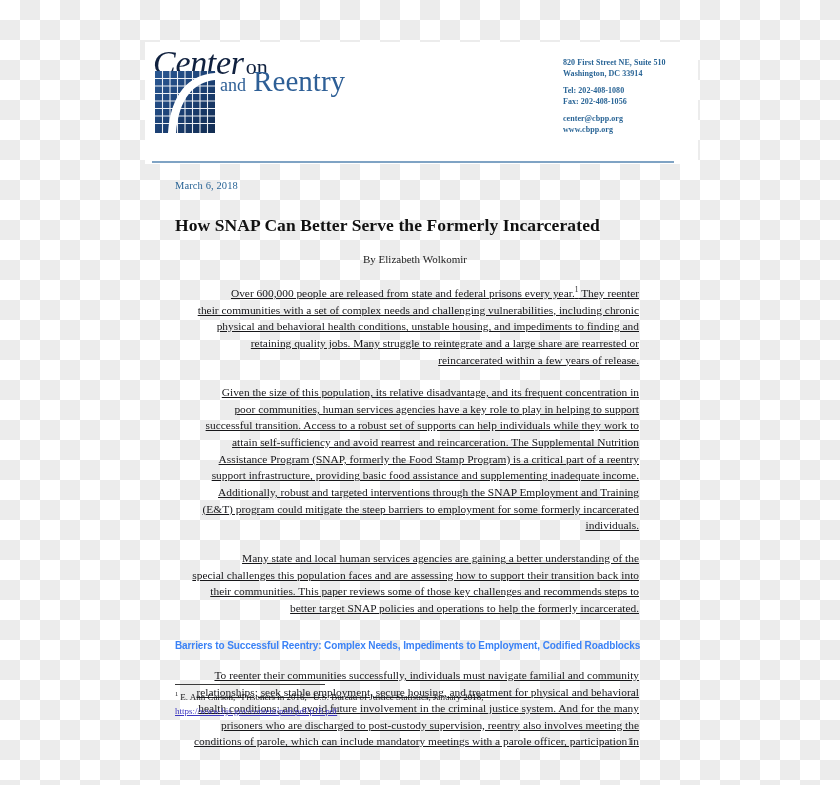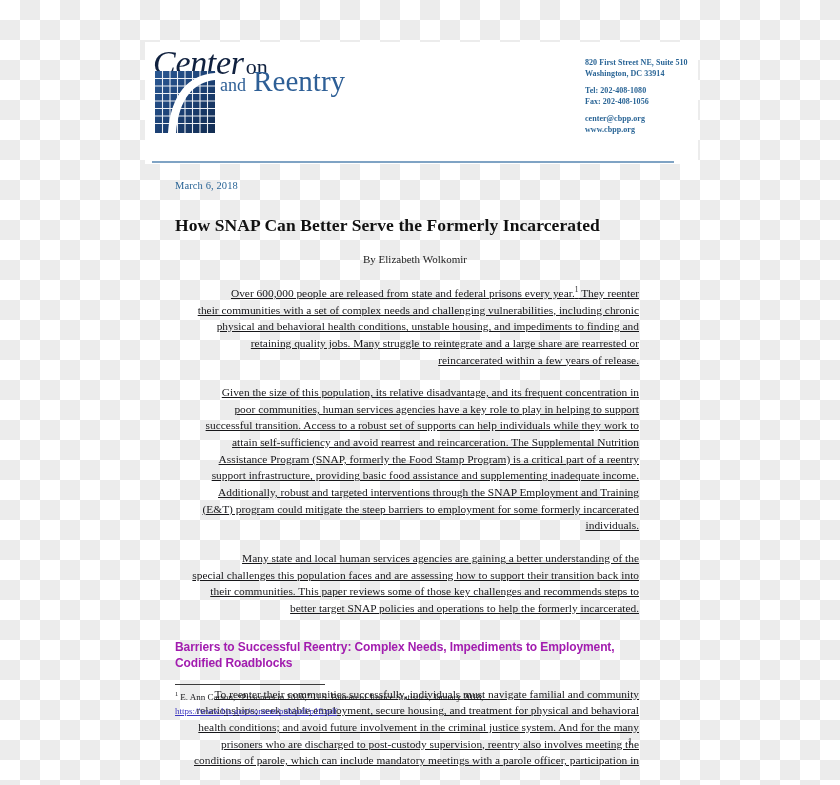--- a/index.html
+++ b/index.html
@@ -95,21 +95,21 @@
     position: absolute;
     left: 418px;
     top: 16px;
     color: #2a6596;
     font-family: "Liberation Serif", serif;
     font-weight: bold;
     font-size: 8px;
     line-height: 1.32;
     letter-spacing: 0.05px;
   }
-  .address-block .grp { margin-bottom: 7px; margin-left: 22px; }
+  .address-block .grp { margin-bottom: 7px; }
   .address-block .grp:last-child { margin-bottom: 0; }
 
   .rule {
     position: absolute;
     left: 7px;
     top: 119px;
     width: 522px;
     height: 2px;
     background: #7fa3c4;
   }
@@ -163,23 +163,23 @@
     font-size: 7.5px;
     vertical-align: super;
     line-height: 0;
   }
 
   h2.section-heading {
     margin: 0;
     margin-top: 22px;
     font-family: "Liberation Sans", sans-serif;
     font-weight: bold;
-    font-size: 12px;
+    font-size: 10px;
     line-height: 1.34;
-    color: #a21caf;
+    color: #3b82f6;
     letter-spacing: -0.1px;
   }
 
   
   .footnote-zone {
     position: absolute;
     left: 30px;
     top: 642px;
     width: 480px;
   }

